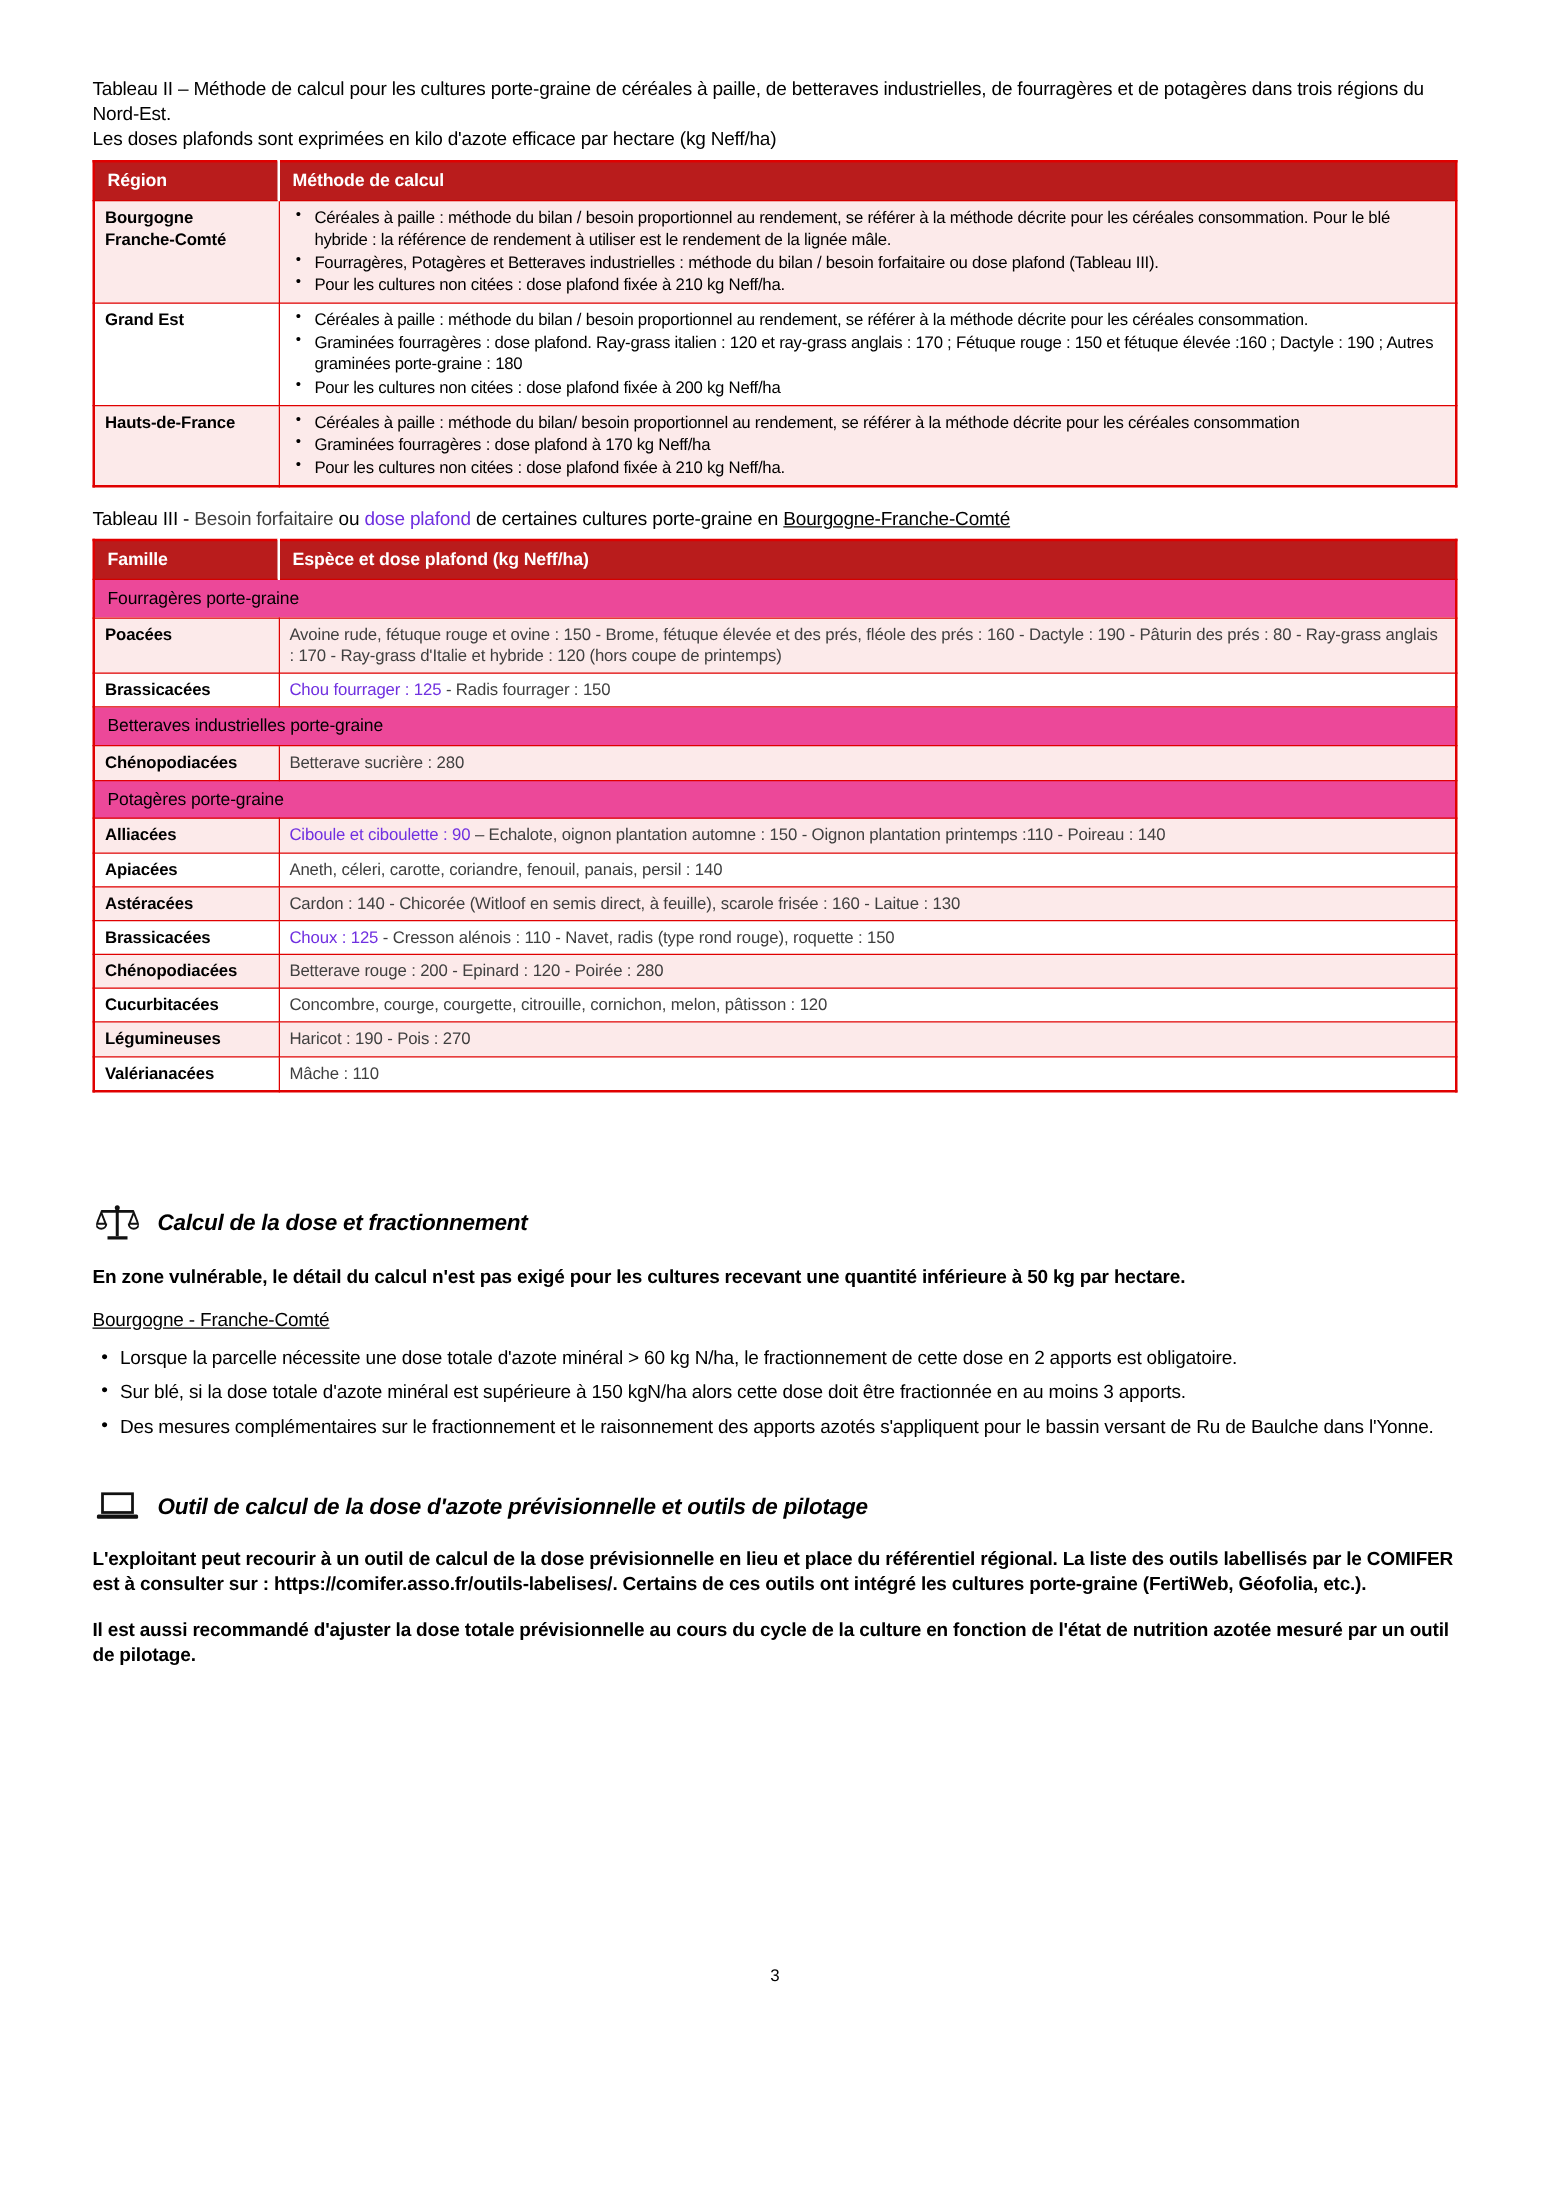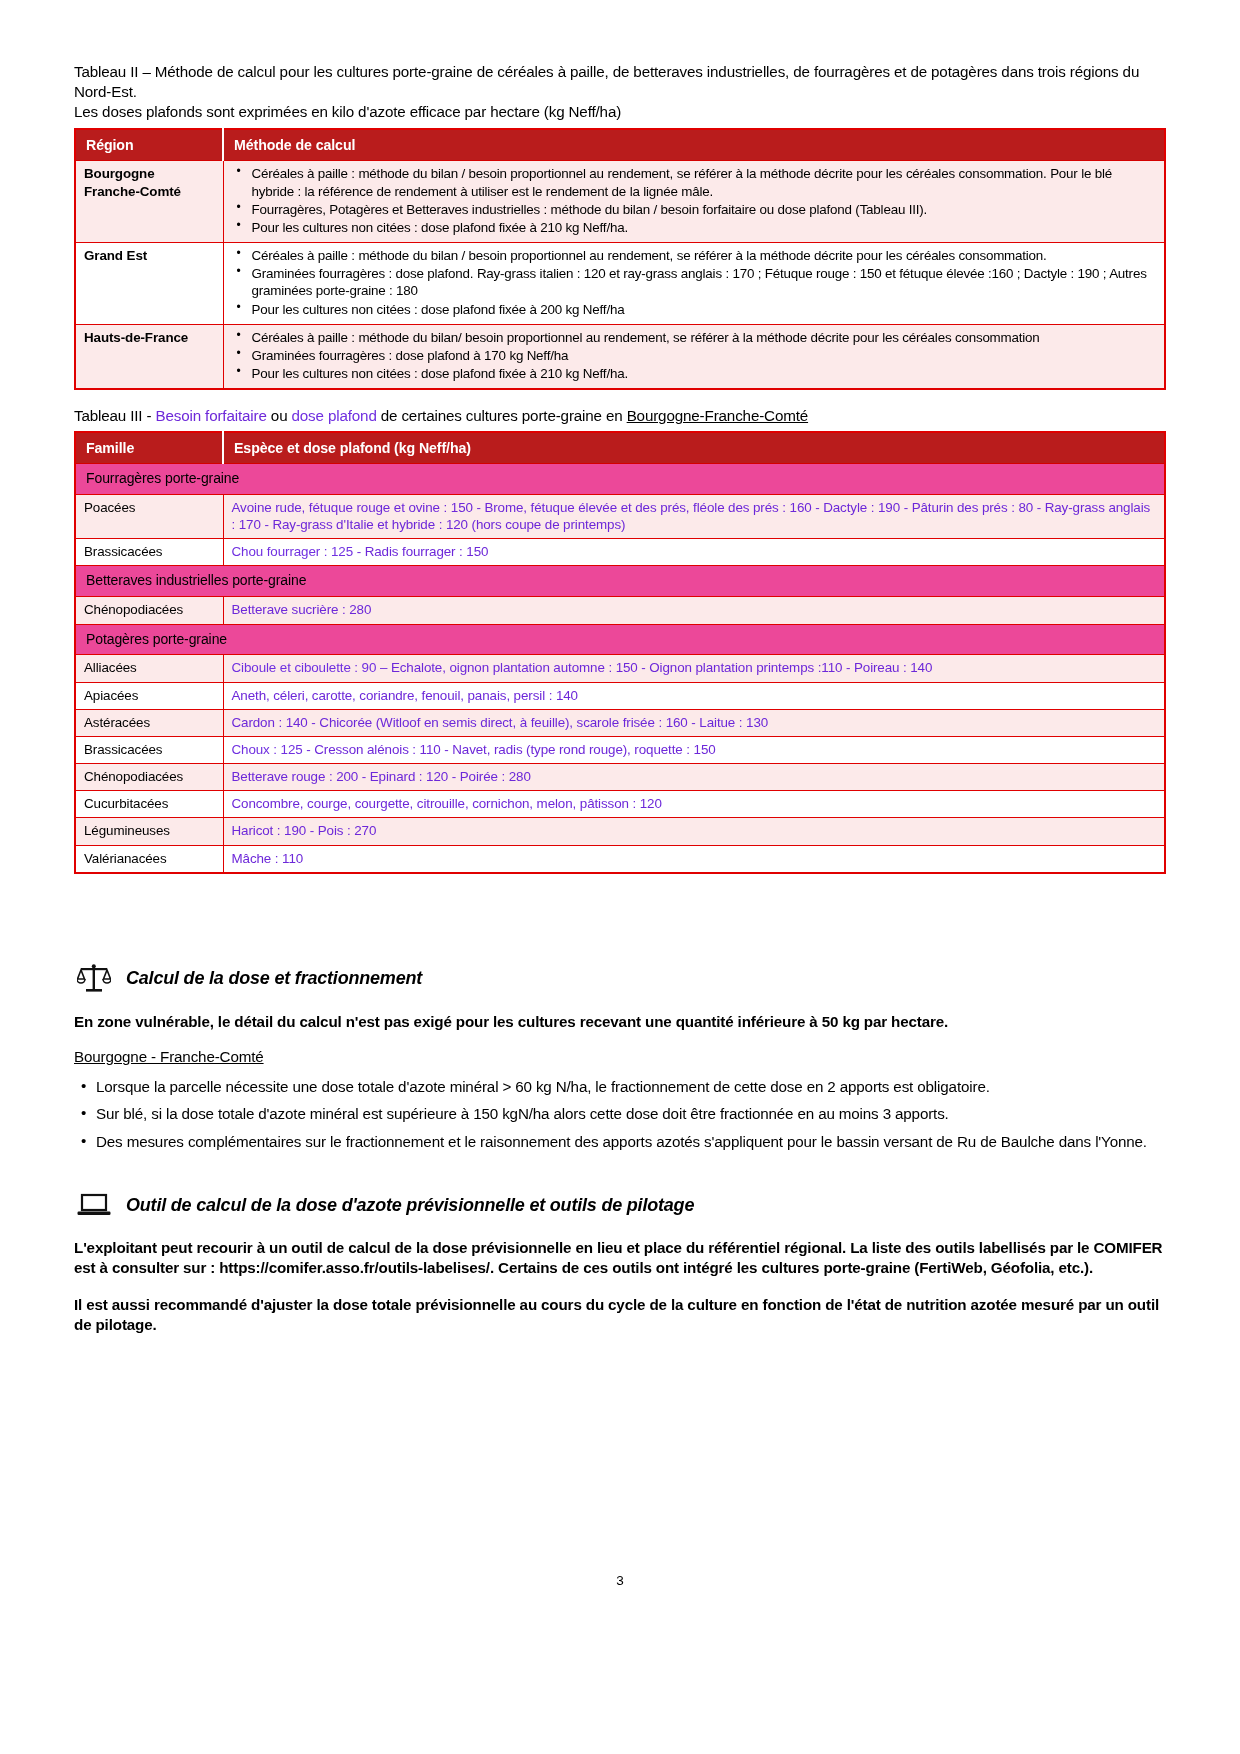--- a/index.html
+++ b/index.html
@@ -29,21 +29,21 @@
     line-height: 1.30;
     margin: 0 0 7px 0;
     letter-spacing: -0.15px;
   }
   .caption-2 {
     font-size: 15.2px;
     line-height: 1.30;
     margin: 16px 0 5px 0;
     letter-spacing: -0.15px;
   }
-  .green { color: #6d28d9; }
+  .green { color: #404040; }
   .purple { color: #7030e0; }
   .uline { text-decoration: underline; }
 
   
   table {
     border-collapse: collapse;
     width: 100%;
     table-layout: fixed;
   }
   .tbl { border: 2px solid #e00000; }
@@ -68,21 +68,21 @@
     border-left: 2px solid #ffffff;
   }
   .rowshade { background: #fceaea; }
   .rowwhite { background: #ffffff; }
   .grouprow td {
     background: #ec4899;
     font-weight: normal;
     font-size: 14px;
     padding: 6px 12px 6px 10px;
   }
-  .famcell { font-size: 13.6px; letter-spacing: -0.1px; padding-top: 6px; }
+  .famcell { font-size: 13.6px; letter-spacing: -0.1px; padding-top: 6px; font-weight: bold; }
   .famcell.bold { font-weight: bold; }
   .spec { font-size: 13.2px; line-height: 1.30; padding-top: 6px; letter-spacing: -0.25px; }
 
   ul.bl {
     margin: 0;
     padding: 0 0 0 18px;
     list-style: none;
   }
   ul.bl li {
     position: relative;

